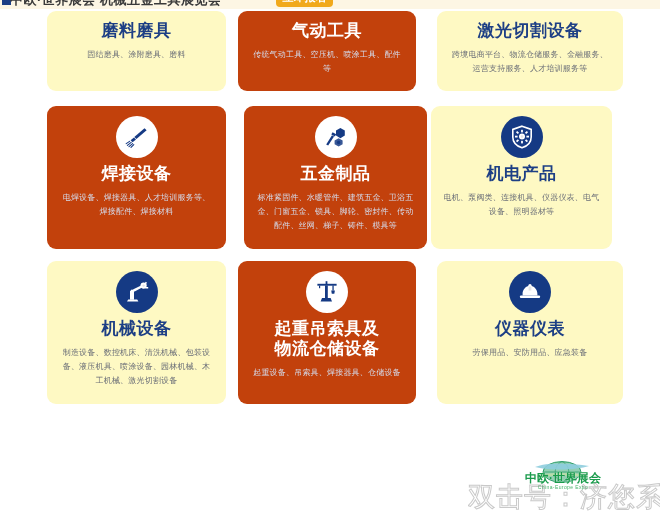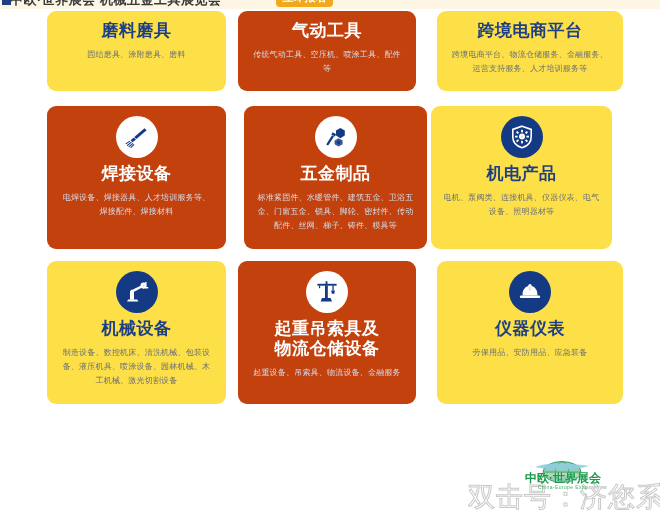--- a/index.html
+++ b/index.html
@@ -93,21 +93,21 @@
     flex: 1 1 auto;
     border-radius: 9px;
     display: flex;
     flex-direction: column;
     align-items: center;
     justify-content: flex-start;
     padding: 10px 12px 10px 12px;
     overflow: hidden;
   }
   .card.light {
-    background: #fde047;
+    background: #fef9c3;
   }
   .card.dark {
     background: #c2410c;
   }
 
   
   .cell.r0 .card {
     justify-content: flex-start;
     padding-top: 10px;
   }
@@ -229,21 +229,21 @@
 
   <div class="cell r0 c1">
     <div class="card dark">
       <div class="card-title">气动工具</div>
       <div class="card-desc">传统气动工具、空压机、喷涂工具、配件等</div>
     </div>
   </div>
 
   <div class="cell r0 c2">
     <div class="card light">
-      <div class="card-title">跨境电商平台</div>
+      <div class="card-title">激光切割设备</div>
       <div class="card-desc">跨境电商平台、物流仓储服务、金融服务、运营支持服务、人才培训服务等</div>
     </div>
   </div>
 
   <div class="cell r1 c0">
     <div class="card dark">
       <div class="icon-wrap">
         <svg width="26" height="26" viewBox="0 0 26 26">
           <path d="M20.5 4.2 L22.6 6.3 L12.4 15.0 L10.3 13.0 Z" stroke="none"></path>
           <path d="M10.0 13.4 L12.0 15.4 L8.6 18.2 L6.6 16.2 Z" stroke="none"></path>
@@ -333,21 +333,21 @@
             <rect x="11.6" y="2.2" width="1.8" height="3.0"></rect>
             <rect x="11.0" y="6.4" width="2.8" height="13.0"></rect>
             <path d="M8.0 19.0 h8.6 l1.4 3.4 H6.6 Z"></path>
             <rect x="18.4" y="6.4" width="1.3" height="5.2"></rect>
             <path d="M17.2 11.4 h3.7 l-.6 3.3 h-2.5 Z"></path>
             <rect x="5.0" y="6.6" width="1.2" height="2.6"></rect>
           </g>
         </svg>
       </div>
       <div class="card-title">起重吊索具及<br>物流仓储设备</div>
-      <div class="card-desc">起重设备、吊索具、物流设备、金融服务</div>
+      <div class="card-desc">起重设备、吊索具、焊接器具、仓储设备</div>
     </div>
   </div>
 
   <div class="cell r2 c2">
     <div class="card light">
       <div class="icon-wrap">
         <svg width="26" height="26" viewBox="0 0 26 26">
           <g stroke="none">
             <path d="M13 5.0 c-1.0 0-1.6 .9-1.8 2.1 C8.0 8.1 5.6 11.2 5.6 15.0 v1.6 h14.8 v-1.6 c0-3.8-2.4-6.9-5.6-7.9 C14.6 5.9 14.0 5.0 13 5.0 Z"></path>
             <rect x="2.8" y="16.6" width="20.4" height="2.5" rx="1.25"></rect>

